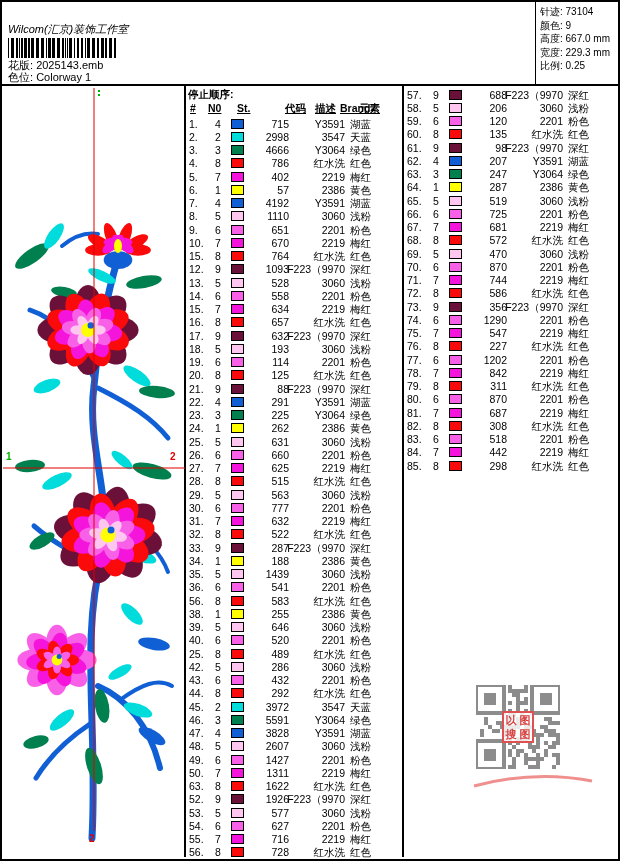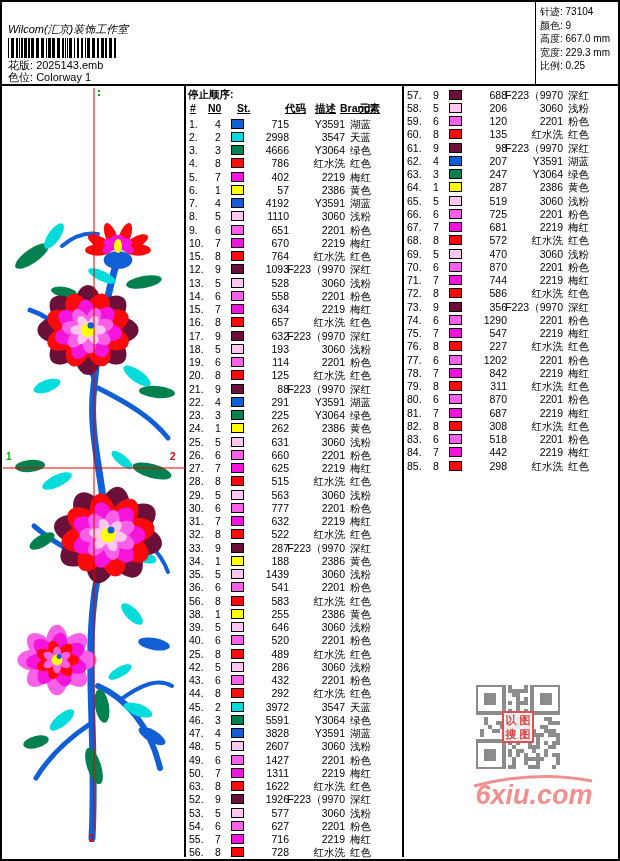--- a/index.html
+++ b/index.html
@@ -1270,18 +1270,17 @@
             <span>以</span>
             <span>图</span>
             <span>搜</span>
             <span>图</span>
           </div>
       </div>
       <div class="watermark">
         <svg class="swoosh" width="124" height="16">
           <path d="M2 14 Q 62 -2 120 9" stroke="#F0908E" stroke-width="3" fill="none"></path>
         </svg>
-        <span>6xiu.com</span>
       </div>
     </div>
 
   </div>
 </div>
 
 </body></html>

